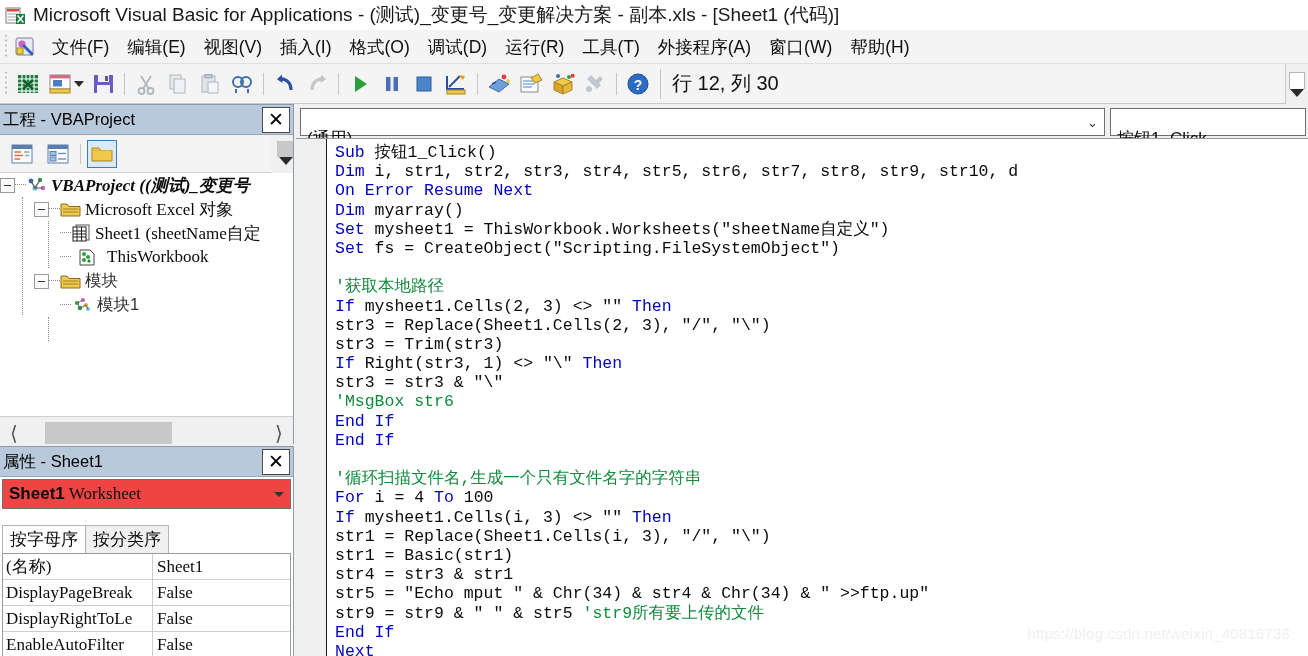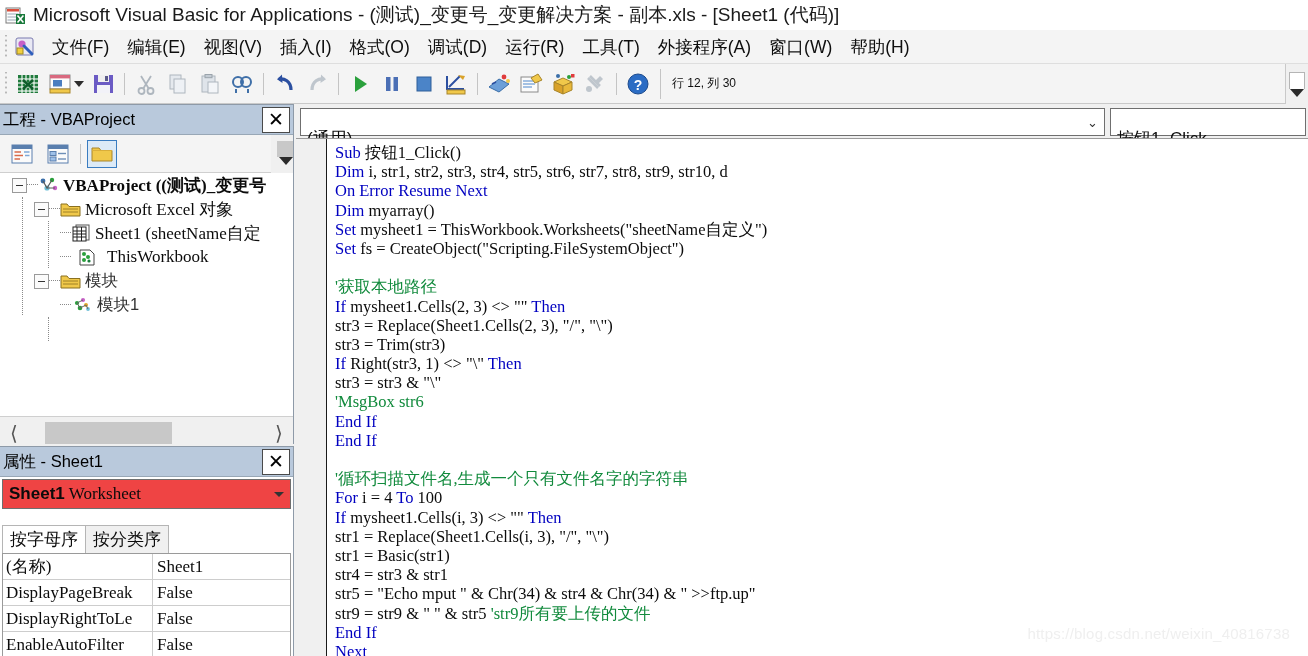--- a/index.html
+++ b/index.html
@@ -44,21 +44,21 @@
   .tb-btn{width:30px;height:30px;position:relative;display:flex;
     align-items:center;justify-content:center;margin:0 1px;}
   .tb-sep{width:1px;height:22px;background:#c4c4c4;margin:0 5px;}
   .tb-caret{width:0;height:0;border-left:5px solid transparent;border-right:5px solid transparent;
     border-top:6px solid #2c2c2c;margin-left:-2px;margin-right:3px;}
   .status-box{
     margin-left:6px;height:30px;flex:1;background:#f4f4f4;
     border-left:1px solid #c4c4c4;display:flex;align-items:center;padding-left:11px;
     box-sizing:border-box;
   }
-  .status-text{font-size:12px;color:#111;white-space:nowrap;}
+  .status-text{font-size:20px;color:#111;white-space:nowrap;}
   .tb-scroll{width:22px;height:40px;background:#f0f0f0;border-left:1px solid #c9c9c9;
     display:flex;flex-direction:column;align-items:center;justify-content:flex-end;}
   .tb-scroll .bar{width:14px;height:16px;background:#ffffff;border:1px solid #b5b5b5;border-bottom:none;}
   .tri-down{width:0;height:0;border-left:7px solid transparent;border-right:7px solid transparent;
     border-top:8px solid #2a2a2a;margin-bottom:7px;}
 
   
   .panel{position:absolute;background:#ffffff;box-sizing:border-box;}
   #project-panel{left:0;top:104px;width:294px;height:340px;border:1px solid #8e9aa8;border-left:none;}
   .panel-caption{
@@ -128,21 +128,21 @@
     align-items:center;padding:0 6px;box-sizing:border-box;}
   .combo-text{font-size:17px;color:#0b0b0b;font-family:"Liberation Serif","DejaVu Serif",serif;white-space:nowrap;}
   .combo-text.cn{font-family:Liberation Sans, sans-serif;margin-top:32px;}
   .chev2{font-size:13px;color:#333;}
 
   .code-area{position:absolute;left:0;top:34px;width:1012px;height:518px;background:#fff;
     border-top:1px solid #9a9a9a;display:flex;}
   .code-margin{width:30px;background:#f0f0f0;border-right:1px solid #1a1a1a;flex:0 0 30px;}
   .code-text{flex:1;padding:4px 0 0 8px;box-sizing:border-box;overflow:hidden;}
   .code-line{
-    font-family:Liberation Serif, serif;
+    font-family:Liberation Mono, monospace;
     font-size:16.5px;line-height:19.2px;white-space:pre;color:#0b0b0b;height:19.2px;
   }
   .kw{color:#0000c0;}
   .cm{color:#118a3c;}
 
   .watermark{
     position:absolute;right:18px;bottom:14px;font-size:15px;color:#efefef;
     letter-spacing:0.2px;white-space:nowrap;
   }
   .canvas-fill{position:absolute;left:0;top:444px;width:294px;height:2px;background:#f0f0f0;}
@@ -394,21 +394,21 @@
         <div class="tri-down" style="margin-bottom:3px;"></div>
       </div>
     </div>
 
     <div class="tree">
 
       <div class="vdot" style="left:22px;top:24px;height:118px;"></div>
       <div class="vdot" style="left:48px;top:48px;height:47px;"></div>
       <div class="vdot" style="left:48px;top:144px;height:24px;"></div>
 
-      <div class="tree-row" style="padding-left:12px;">
+      <div class="tree-row" style="padding-left:0;font-style:italic;">
         <span class="expander"></span>
         <span class="dotline"></span>
         <span style="margin-right:4px;">
           <svg width="21" height="19" viewBox="0 0 21 19">
             <circle cx="5" cy="5" r="2.4" fill="#3a6ea8"></circle>
             <circle cx="14" cy="4" r="2.2" fill="#2aa03c"></circle>
             <circle cx="9" cy="12" r="2.6" fill="#6ec0d8"></circle>
             <circle cx="17" cy="12" r="2.2" fill="#c760c7"></circle>
             <path d="M5 5 L9 12 L14 4 M9 12 L17 12" stroke="#5a5a5a" stroke-width="1.2" fill="none"></path>
           </svg>

